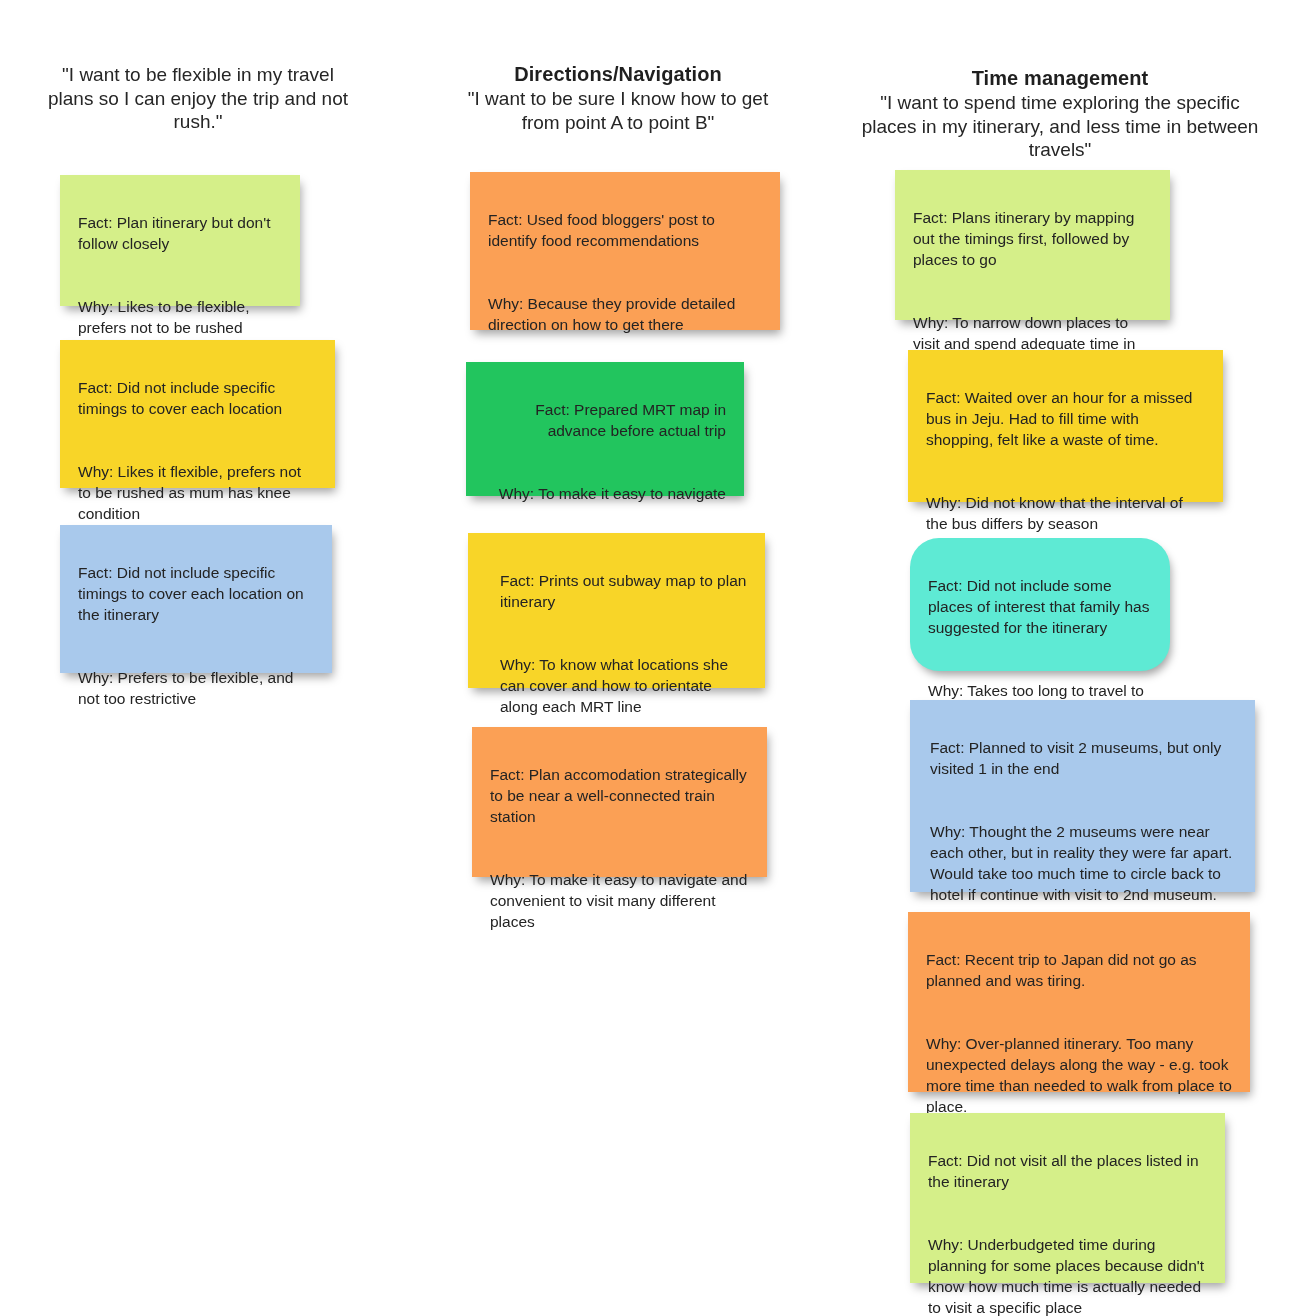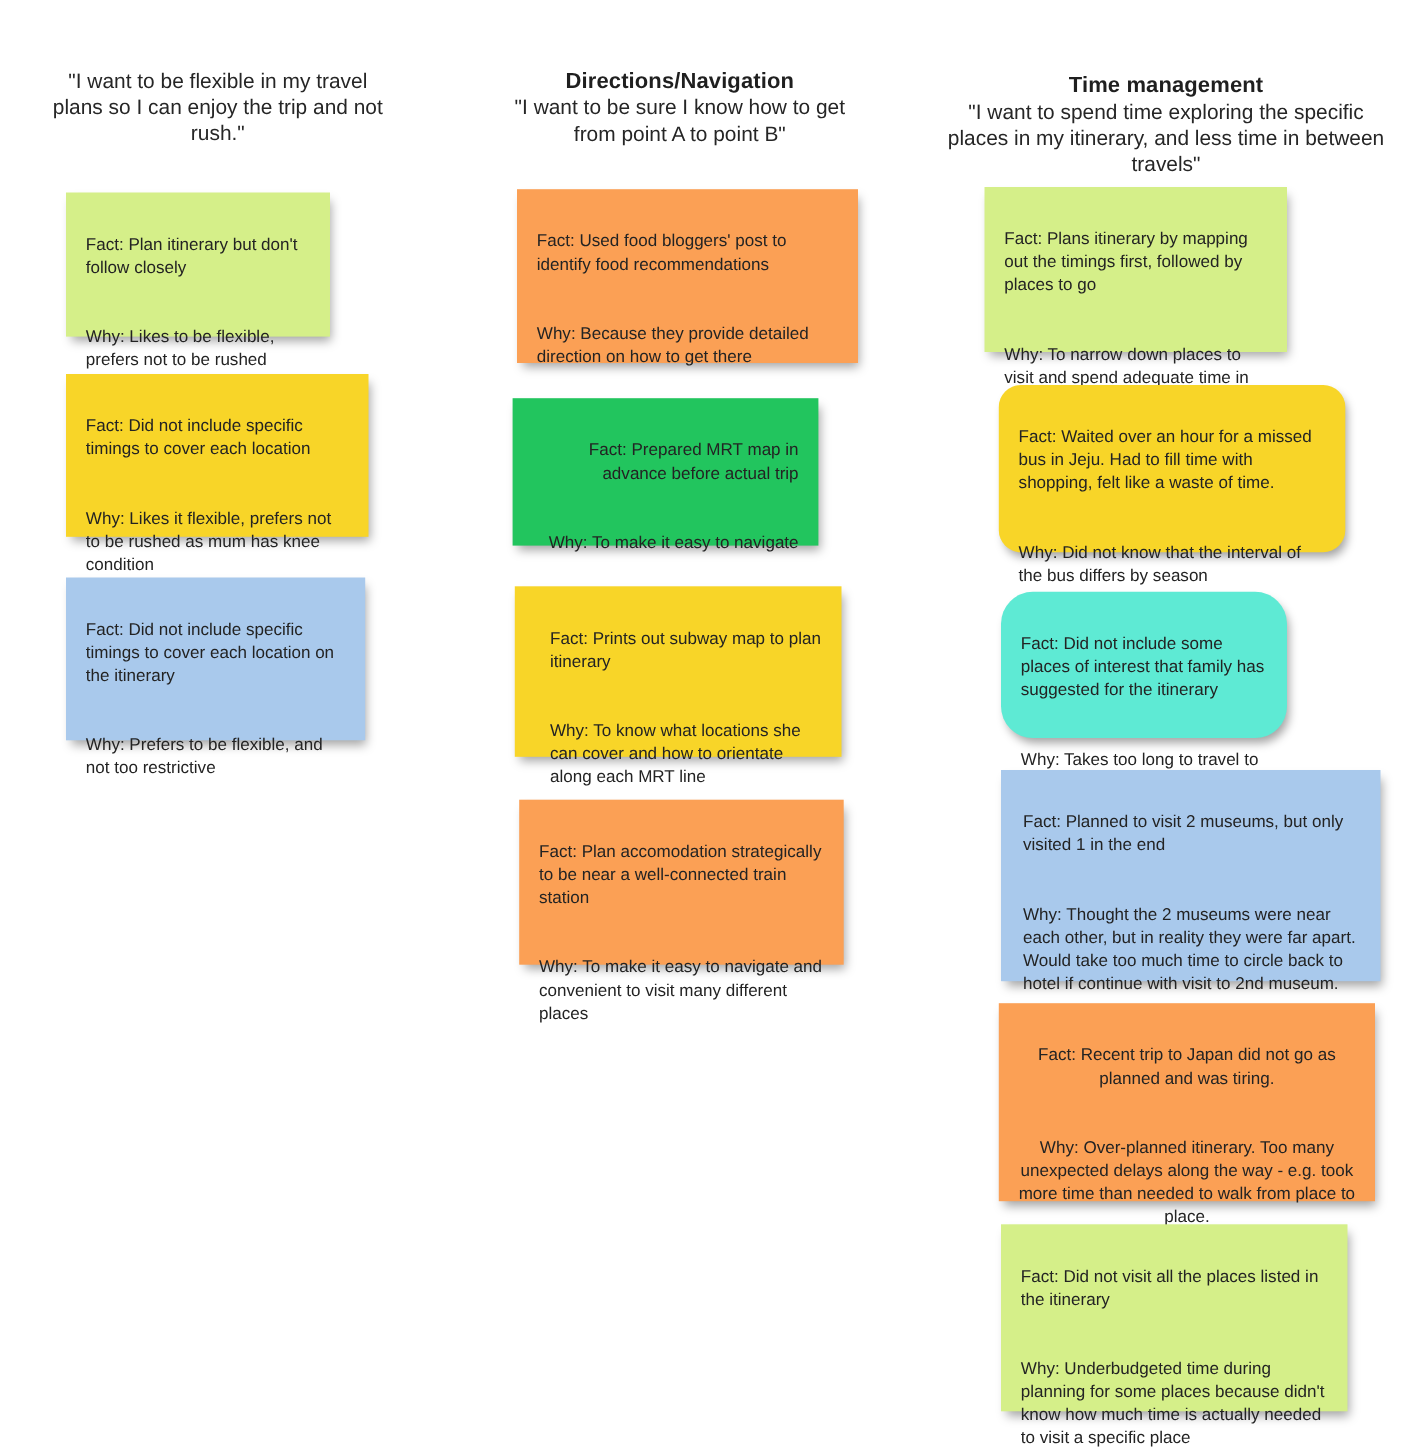--- a/index.html
+++ b/index.html
@@ -147,36 +147,36 @@
     <div class="col-header">
       <div class="header-title">Time management</div>
       <div class="header-quote">"I want to spend time exploring the specific places in my itinerary, and less time in between travels"</div>
     </div>
 
     <div class="note c3n1" style="background: rgb(213, 239, 137);">
       <p>Fact: Plans itinerary by mapping out the timings first, followed by places to go</p>
       <p>Why: To narrow down places to visit and spend adequate time in each</p>
     </div>
 
-    <div class="note c3n2" style="background: rgb(248, 213, 40); border-radius: 20px;">
+    <div class="note c3n2" style="background: rgb(248, 213, 40);">
       <p>Fact: Waited over an hour for a missed bus in Jeju. Had to fill time with shopping, felt like a waste of time.</p>
       <p>Why: Did not know that the interval of the bus differs by season</p>
     </div>
 
     <div class="note c3n3" style="background: #5eead4; border-radius: 29px;">
       <p>Fact: Did not include some places of interest that family has suggested for the itinerary</p>
       <p>Why: Takes too long to travel to and from that place</p>
     </div>
 
     <div class="note c3n4" style="background: rgb(169, 201, 236); padding-left: 20px;">
       <p>Fact: Planned to visit 2 museums, but only visited 1 in the end</p>
       <p>Why: Thought the 2 museums were near each other, but in reality they were far apart. Would take too much time to circle back to hotel if continue with visit to 2nd museum.</p>
     </div>
 
-    <div class="note c3n5" style="background: rgb(251, 160, 85); text-align: center;">
+    <div class="note c3n5" style="background: rgb(251, 160, 85);">
       <p>Fact: Recent trip to Japan did not go as planned and was tiring.</p>
       <p>Why: Over-planned itinerary. Too many unexpected delays along the way - e.g. took more time than needed to walk from place to place.</p>
     </div>
 
     <div class="note c3n6" style="background: rgb(213, 239, 137);">
       <p>Fact: Did not visit all the places listed in the itinerary</p>
       <p>Why: Underbudgeted time during planning for some places because didn't know how much time is actually needed to visit a specific place</p>
     </div>
   </div>
 

